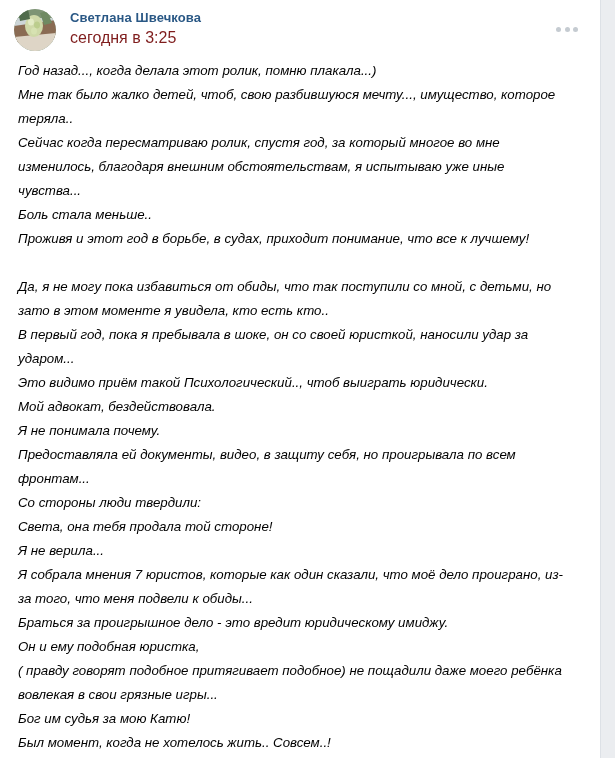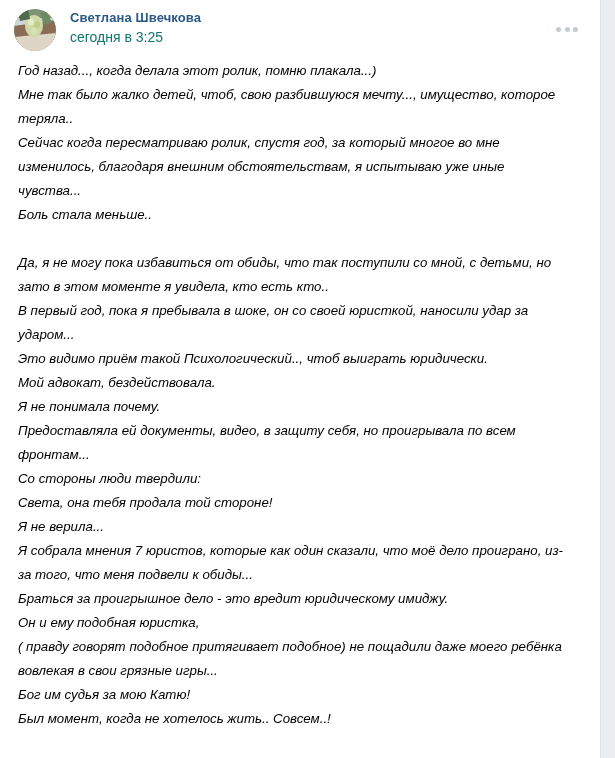--- a/index.html
+++ b/index.html
@@ -63,22 +63,22 @@
   .author-name {
     font-size: 13px;
     font-weight: bold;
     color: #2a5885;
     line-height: 16px;
     letter-spacing: .1px;
     white-space: nowrap;
   }
 
   .post-time {
-    font-size: 14px;
-    color: #0f766e;
+    font-size: 16px;
+    color: #7f1d1d;
     line-height: 15px;
     margin-top: 4px;
     white-space: nowrap;
   }
 
   .more-btn {
     position: absolute;
     right: 22px;
     top: 24px;
     width: 22px;
@@ -168,20 +168,21 @@
     </div>
 
     <div class="post-body" id="post-body">
         <div class="post-line">Год назад..., когда делала этот ролик, помню плакала...)</div>
         <div class="post-line">Мне так было жалко детей, чтоб, свою разбившуюся мечту..., имущество, которое</div>
         <div class="post-line">теряла..</div>
         <div class="post-line">Сейчас когда пересматриваю ролик, спустя год, за который многое во мне</div>
         <div class="post-line">изменилось, благодаря внешним обстоятельствам, я испытываю уже иные</div>
         <div class="post-line">чувства...</div>
         <div class="post-line">Боль стала меньше..</div>
+        <div class="post-line">Проживя и этот год в борьбе, в судах, приходит понимание, что все к лучшему!</div>
         <div class="post-line blank">&nbsp;</div>
         <div class="post-line">Да, я не могу пока избавиться от обиды, что так поступили со мной, с детьми, но</div>
         <div class="post-line">зато в этом моменте я увидела, кто есть кто..</div>
         <div class="post-line">В первый год, пока я пребывала в шоке, он со своей юристкой, наносили удар за</div>
         <div class="post-line">ударом...</div>
         <div class="post-line">Это видимо приём такой Психологический.., чтоб выиграть юридически.</div>
         <div class="post-line">Мой адвокат, бездействовала.</div>
         <div class="post-line">Я не понимала почему.</div>
         <div class="post-line">Предоставляла ей документы, видео, в защиту себя, но проигрывала по всем</div>
         <div class="post-line">фронтам...</div>

